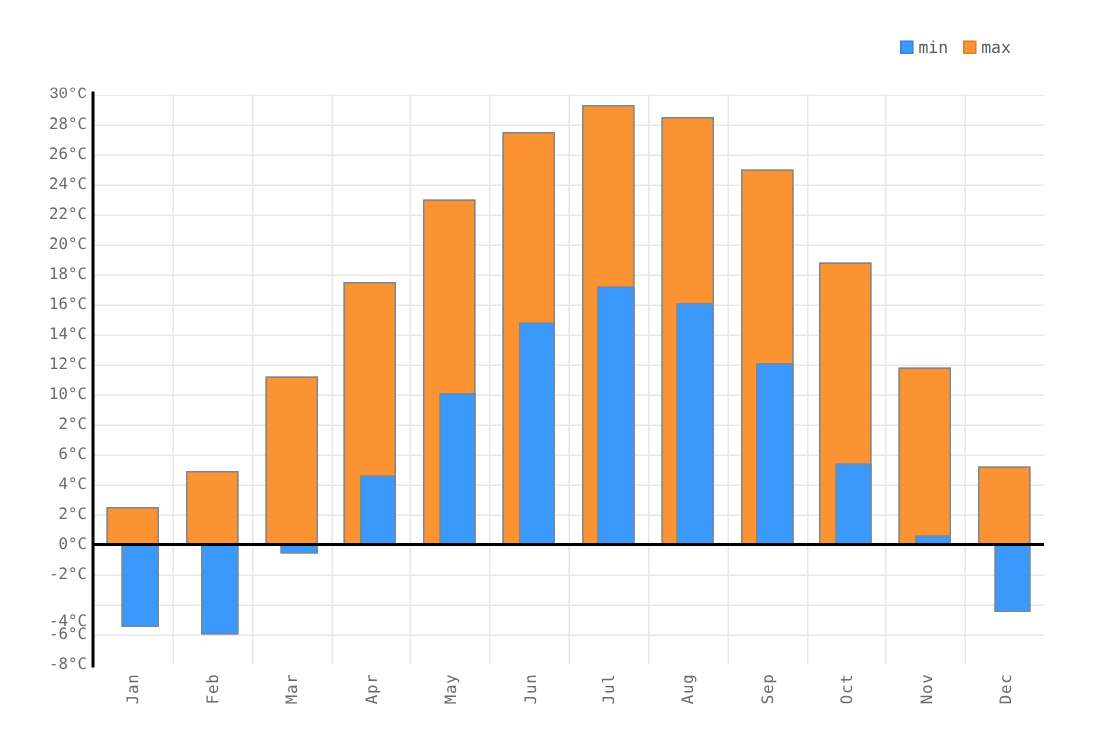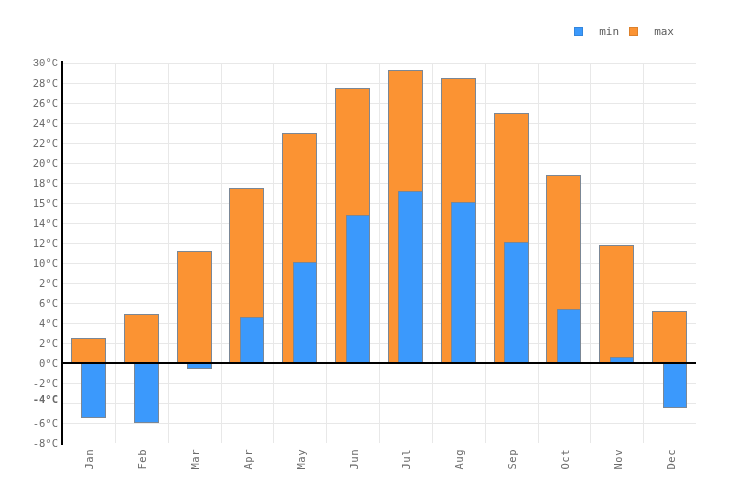--- a/index.html
+++ b/index.html
@@ -37,21 +37,21 @@
     position: absolute;
     right: 62px;
     top: 25px;
     display: flex;
     align-items: center;
     gap: 10px;
   }
   .legend-item {
     display: flex;
     align-items: center;
-    gap: 16px;
+    gap: 3px;
   }
   .legend-swatch {
     width: 9px;
     height: 9px;
     display: inline-block;
     border: 1px solid rgba(0,0,0,0.12);
     box-sizing: border-box;
   }
   .legend-label {
     font-size: 11px;
@@ -160,31 +160,31 @@
   </div>
 
   <div id="ylabels">
       <div class="ytick" style="top: 63px; font-family: Liberation Mono, monospace;">30°C</div>
       <div class="ytick" style="top: 83px;">28°C</div>
       <div class="ytick" style="top: 103px;">26°C</div>
       <div class="ytick" style="top: 123px;">24°C</div>
       <div class="ytick" style="top: 143px;">22°C</div>
       <div class="ytick" style="top: 163px;">20°C</div>
       <div class="ytick" style="top: 183px;">18°C</div>
-      <div class="ytick" style="top: 203px;">15°C</div>
+      <div class="ytick" style="top: 203px;">16°C</div>
       <div class="ytick" style="top: 223px;">14°C</div>
       <div class="ytick" style="top: 243px;">12°C</div>
       <div class="ytick" style="top: 263px;">10°C</div>
       <div class="ytick" style="top: 283px;">2°C</div>
       <div class="ytick" style="top: 303px;">6°C</div>
       <div class="ytick" style="top: 323px;">4°C</div>
       <div class="ytick" style="top: 343px;">2°C</div>
       <div class="ytick" style="top: 363px;">0°C</div>
       <div class="ytick" style="top: 383px;">-2°C</div>
-      <div class="ytick" style="top: 399px; font-weight: bold;">-4°C</div>
+      <div class="ytick" style="top: 414px;">-4°C</div>
       <div class="ytick" style="top: 423px;">-6°C</div>
       <div class="ytick" style="top: 443px;">-8°C</div>
     </div>
 
   <div id="plot">
     <svg id="grid-svg" viewBox="0 0 634 380" preserveAspectRatio="none">
         <line x1="0" y1="0.5" x2="634" y2="0.5" stroke="#e8e8e8" stroke-width="1"></line>
         <line x1="0" y1="20.5" x2="634" y2="20.5" stroke="#e8e8e8" stroke-width="1"></line>
         <line x1="0" y1="40.5" x2="634" y2="40.5" stroke="#e8e8e8" stroke-width="1"></line>
         <line x1="0" y1="60.5" x2="634" y2="60.5" stroke="#e8e8e8" stroke-width="1"></line>

